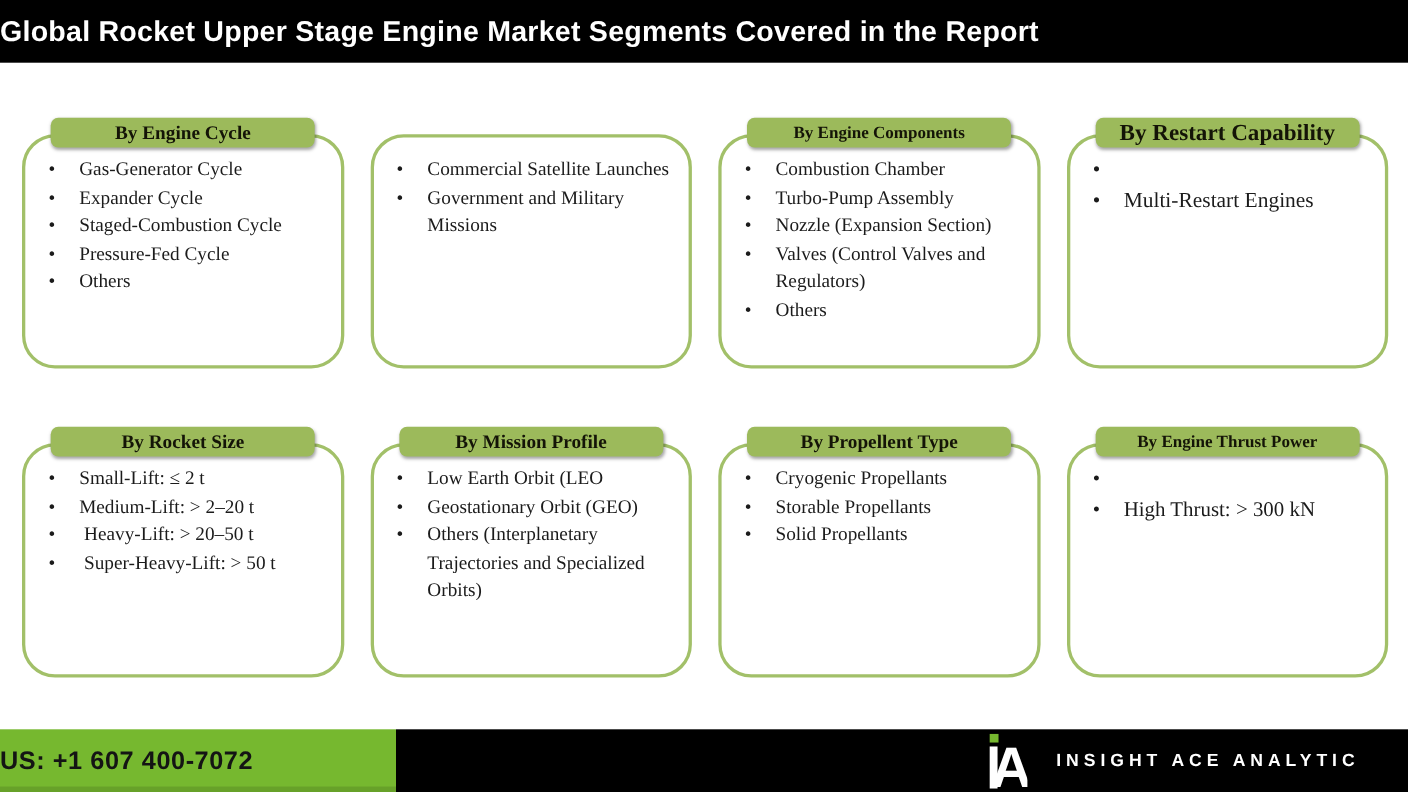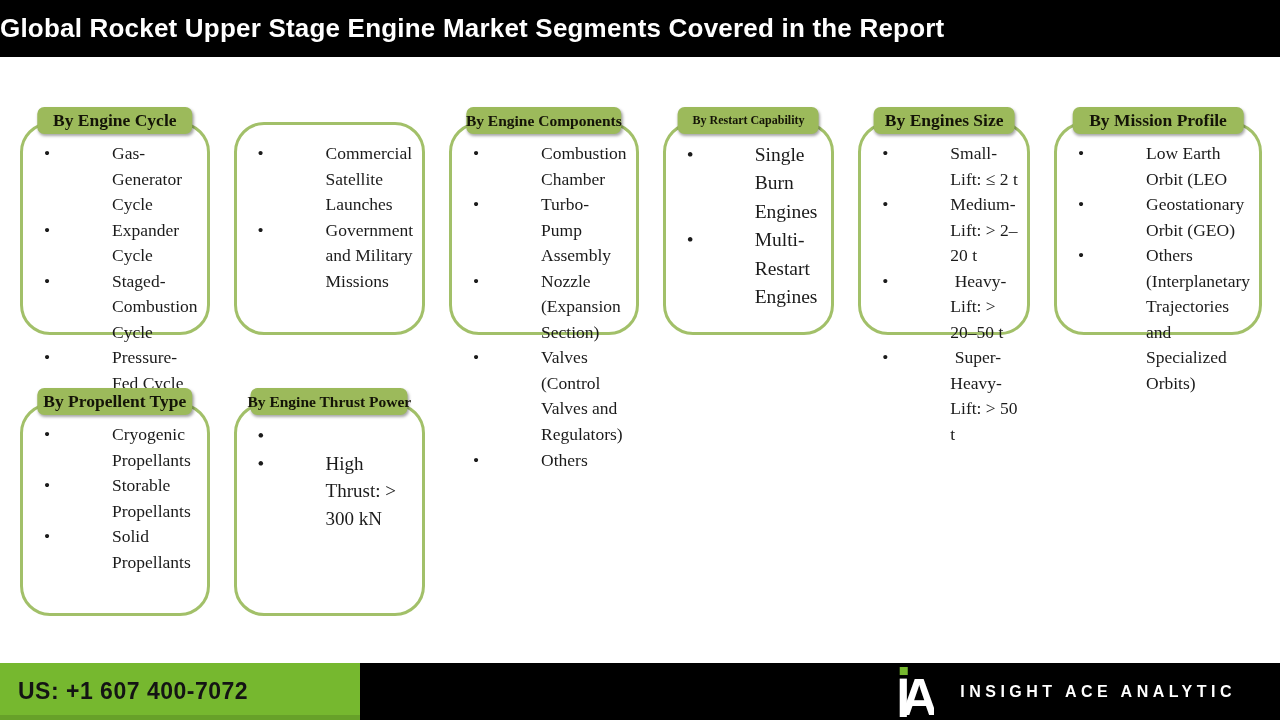--- a/index.html
+++ b/index.html
@@ -25,21 +25,21 @@
   }
   .title-bar h1{
     margin:0;color:#ffffff;
     font-family:"Liberation Sans","DejaVu Sans",sans-serif;
     font-weight:bold;font-size:26px;letter-spacing:0.2px;
   }
   
   .segments-grid{
     position:absolute;top:107px;left:20px;right:18px;
     display:grid;
-    grid-template-columns:repeat(6,1fr);
+    grid-template-columns:repeat(4,1fr);
     column-gap:24px;row-gap:53px;
   }
   .segment-box{position:relative;height:228px;}
   .box-frame{
     position:absolute;top:15px;left:0;right:0;bottom:0;
     border:3px solid var(--border-green);
     border-radius:30px;
     background:#ffffff;
   }
   .pill{
@@ -62,39 +62,38 @@
   }
   .item{display:flex;align-items:flex-start;}
   .bullet{
     flex:0 0 28px;color:var(--text-dark);
     font-size:17.5px;line-height:1.46;padding-left:2px;
   }
   .item-text{
     flex:1;color:var(--text-dark);
     font-size:17.5px;line-height:1.46;
     white-space:pre-wrap;
-    margin-left:40px;
   }
   
   .seg-2 .pill-label{font-size:15.5px;}
-  .seg-3 .pill-label{font-size:12px;text-align:right;}
+  .seg-3 .pill-label{font-size:21px;text-align:right;}
   .seg-7 .pill-label{font-size:15.5px;}
   .seg-3 .item-text,.seg-3 .bullet{font-size:19.5px;}
   .seg-7 .item-text,.seg-7 .bullet{font-size:19px;}
   
   .footer{
     position:absolute;left:0;bottom:0;width:1280px;height:57px;
     display:flex;
   }
   .phone-banner{
     width:360px;height:100%;
     background:var(--footer-green);
     box-shadow:inset 0 -5px 0 rgba(0,0,0,0.12);
     display:flex;align-items:center;
-    padding-left:18px;box-sizing:border-box;
+    box-sizing:border-box;
   }
   .phone-number{
     font-family:"Liberation Sans","DejaVu Sans",sans-serif;
     font-weight:bold;font-size:23px;color:#141414;letter-spacing:0.5px;
   }
   .brand-bar{
     flex:1;height:100%;
     background:var(--bar-black);
     display:flex;align-items:center;justify-content:flex-end;
     padding-right:44px;box-sizing:border-box;
@@ -188,33 +187,32 @@
   </section>
 
   <section class="segment-box seg-3">
     <div class="box-frame"></div>
     <div class="pill">
       <span class="pill-label">By Restart Capability</span>
     </div>
     <ul class="items">
         <li class="item">
           <span class="bullet">•</span>
-          <span class="item-text">Single Burn Engines</span>
         </li>
         <li class="item">
           <span class="bullet">•</span>
           <span class="item-text">Multi-Restart Engines</span>
         </li>
       </ul>
   </section>
 
   <section class="segment-box seg-4">
     <div class="box-frame"></div>
     <div class="pill">
-      <span class="pill-label">By Engines Size</span>
+      <span class="pill-label">By Rocket Size</span>
     </div>
     <ul class="items">
         <li class="item">
           <span class="bullet">•</span>
           <span class="item-text">Small-Lift: ≤ 2 t</span>
         </li>
         <li class="item">
           <span class="bullet">•</span>
           <span class="item-text">Medium-Lift: &gt; 2–20 t</span>
         </li>

